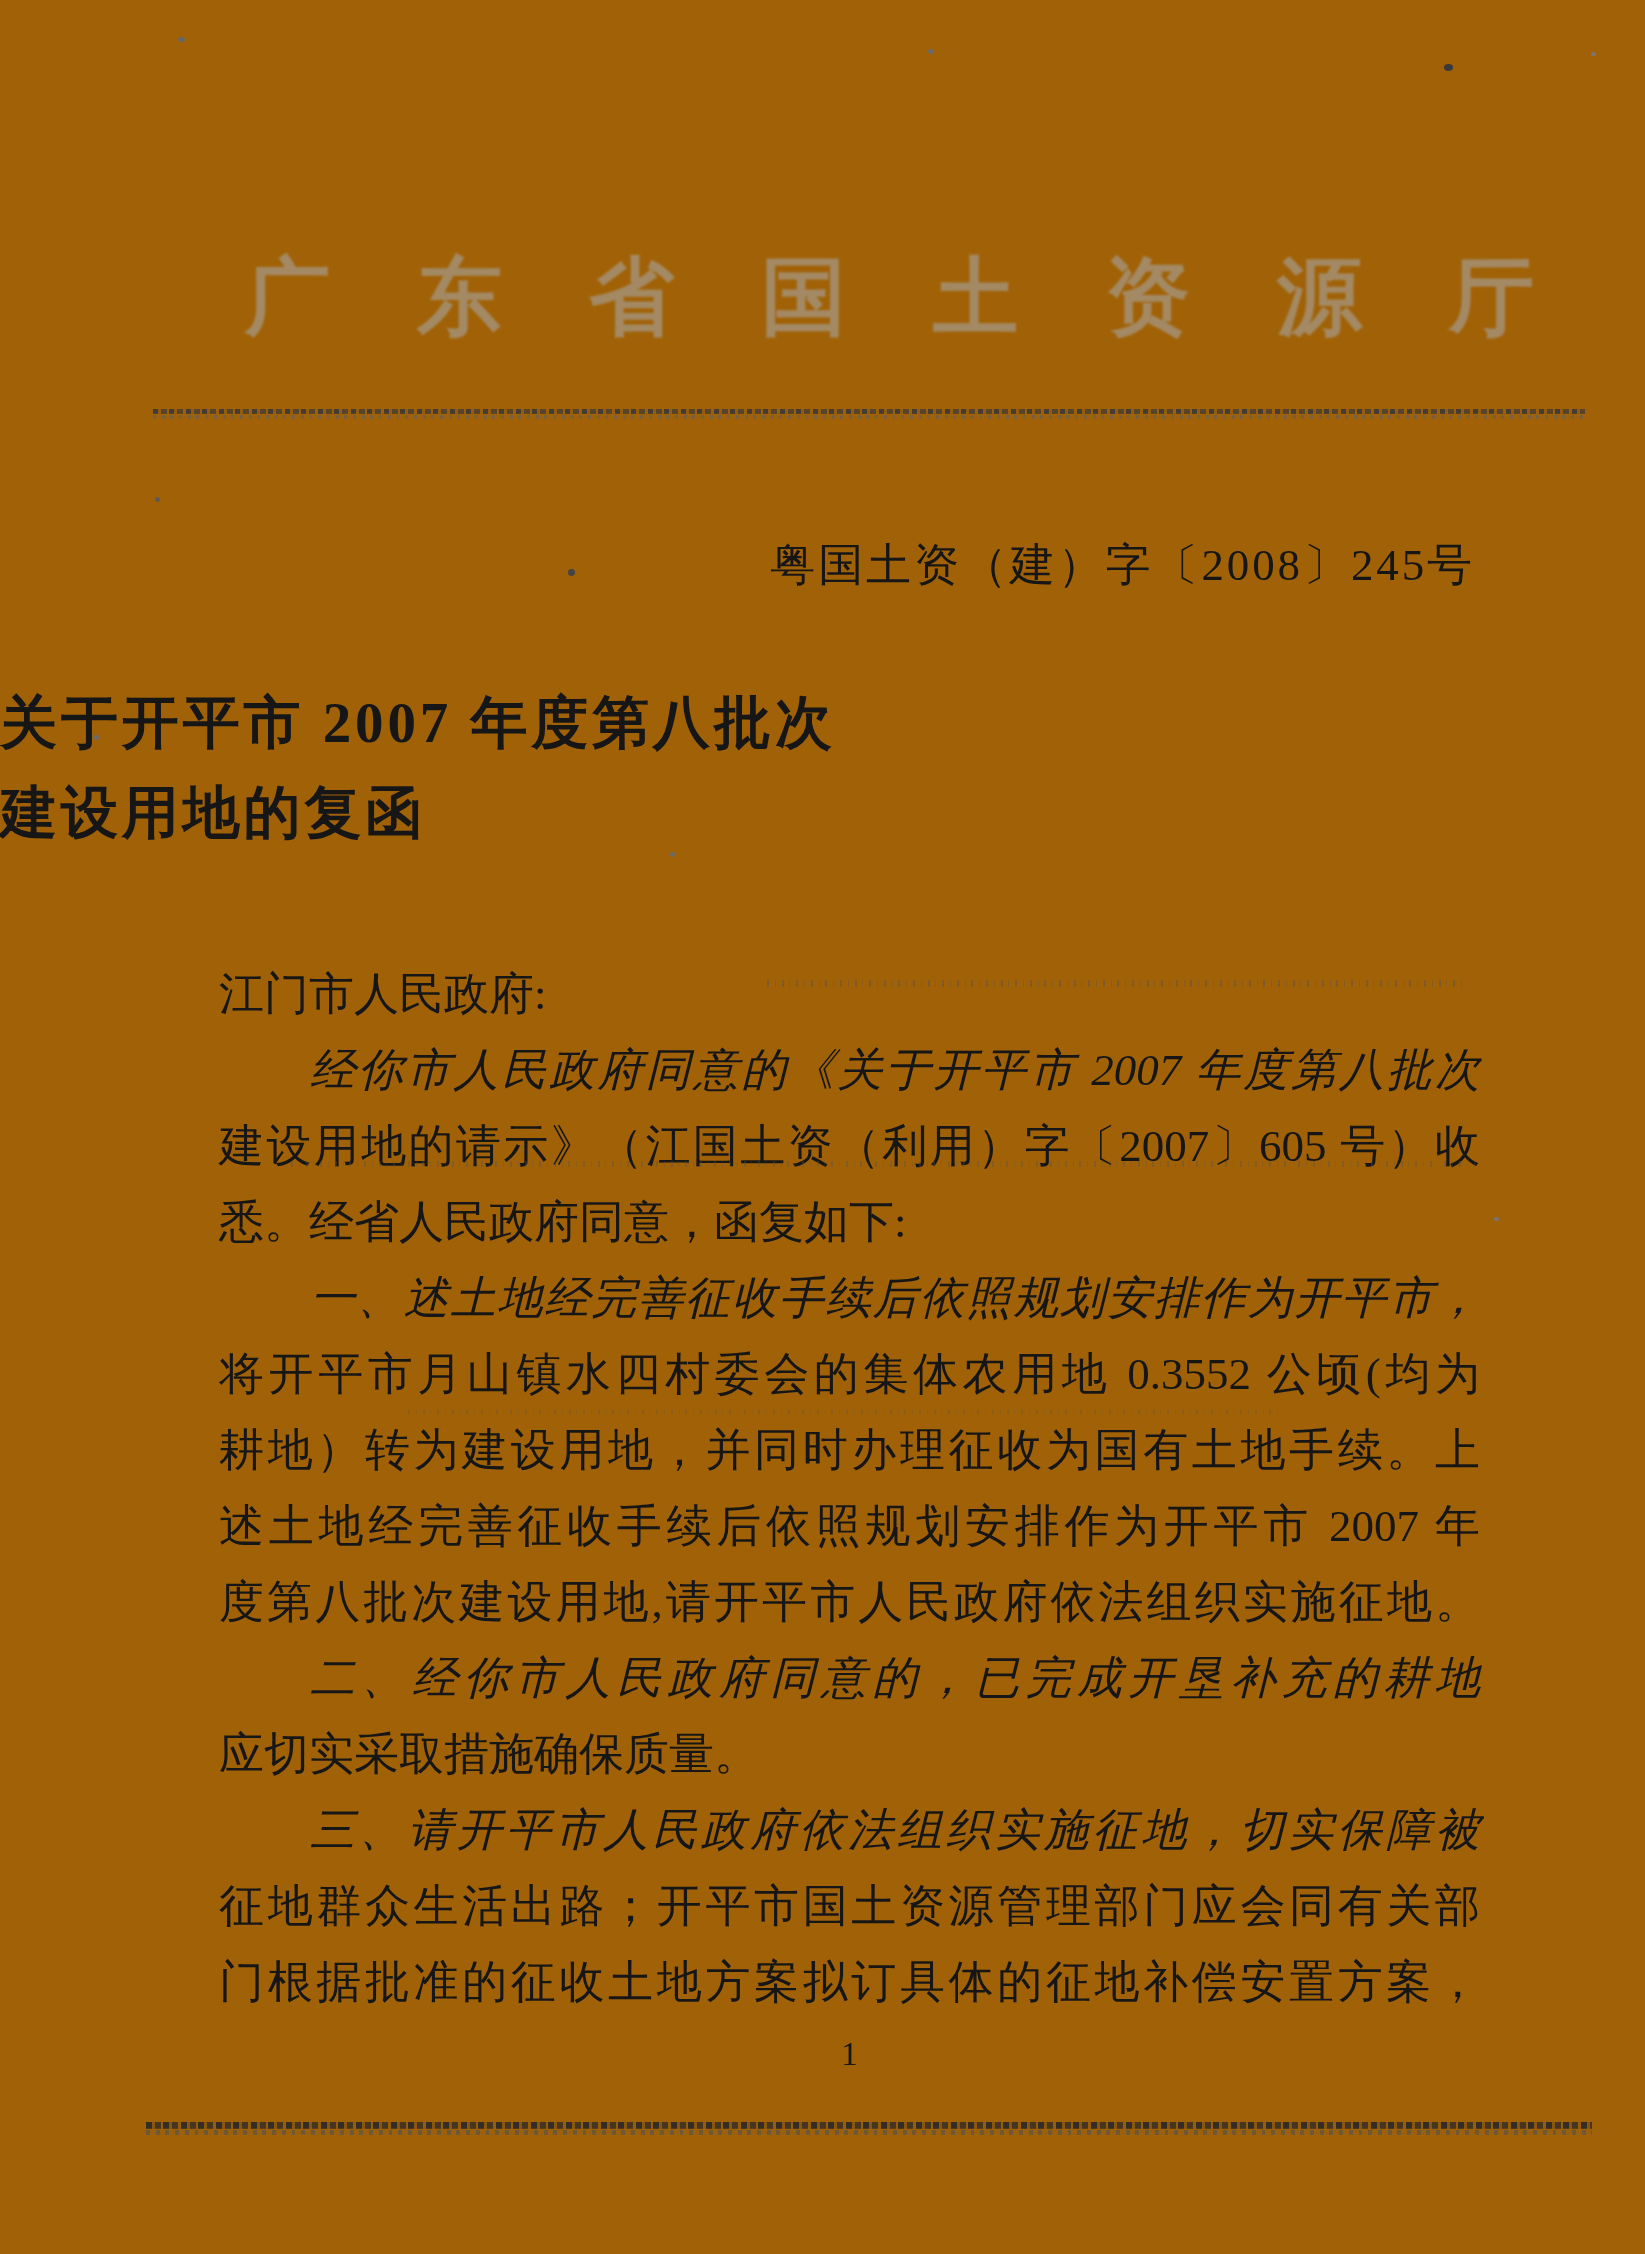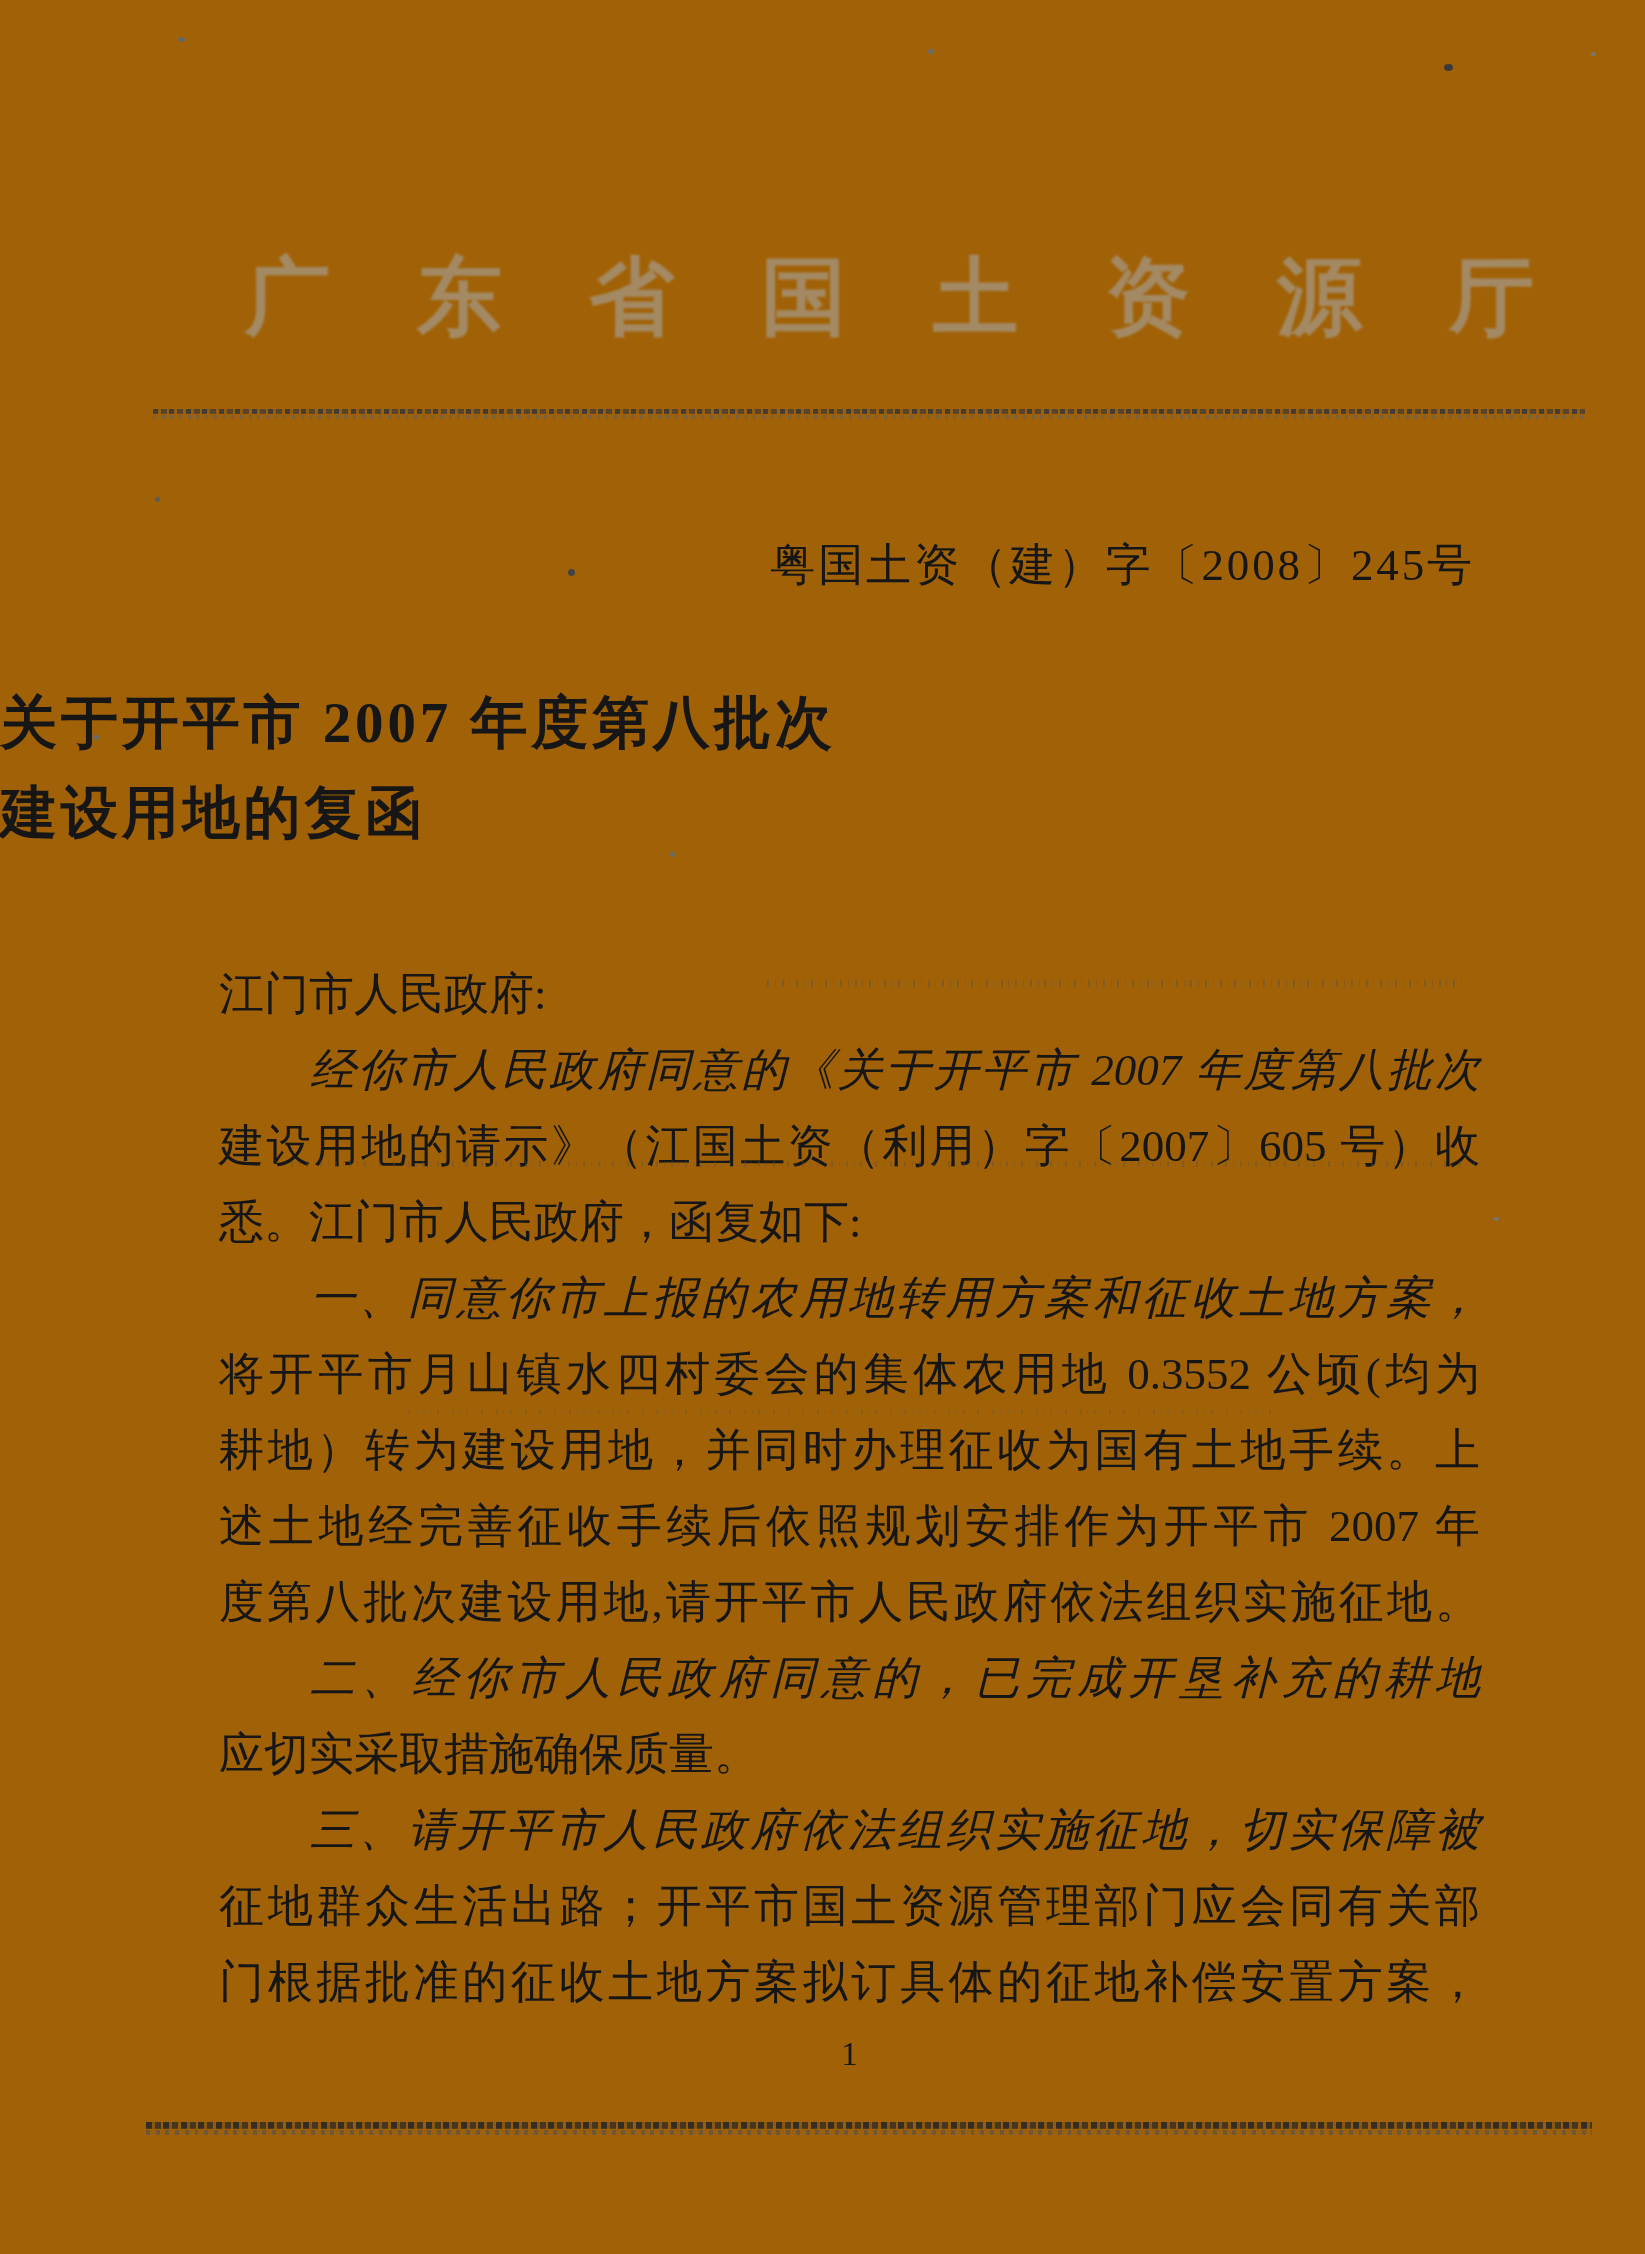--- a/index.html
+++ b/index.html
@@ -115,22 +115,22 @@
 
   <div class="title">
     <div>关于开平市 2007 年度第八批次</div>
     <div>建设用地的复函</div>
   </div>
 
   <div class="body-text" id="body-lines">
       <div class="line">江门市人民政府:</div>
       <div class="line indent fill">经你市人民政府同意的《关于开平市 2007 年度第八批次</div>
       <div class="line fill">建设用地的请示》（江国土资（利用）字〔2007〕605 号）收</div>
-      <div class="line">悉。江门市人民政府，函复如下:</div>
-      <div class="line indent fill">一、同意你市上报的农用地转用方案和征收土地方案，</div>
+      <div class="line">悉。经省人民政府同意，函复如下:</div>
+      <div class="line indent fill">一、述土地经完善征收手续后依照规划安排作为开平市，</div>
       <div class="line fill">将开平市月山镇水四村委会的集体农用地 0.3552 公顷(均为</div>
       <div class="line fill">耕地）转为建设用地，并同时办理征收为国有土地手续。上</div>
       <div class="line fill">述土地经完善征收手续后依照规划安排作为开平市 2007 年</div>
       <div class="line fill">度第八批次建设用地,请开平市人民政府依法组织实施征地。</div>
       <div class="line indent fill">二、经你市人民政府同意的，已完成开垦补充的耕地</div>
       <div class="line">应切实采取措施确保质量。</div>
       <div class="line indent fill">三、请开平市人民政府依法组织实施征地，切实保障被</div>
       <div class="line fill">征地群众生活出路；开平市国土资源管理部门应会同有关部</div>
       <div class="line fill">门根据批准的征收土地方案拟订具体的征地补偿安置方案，</div>
     </div>

